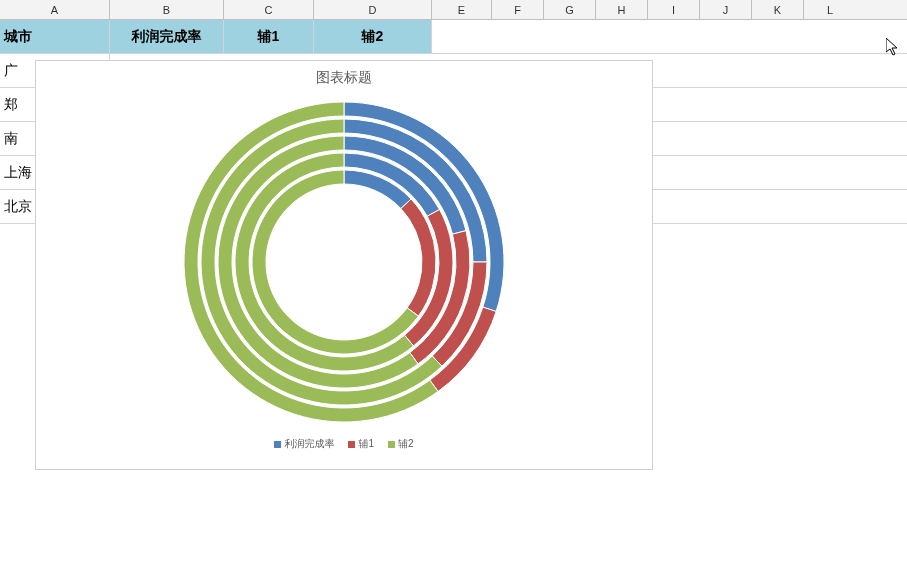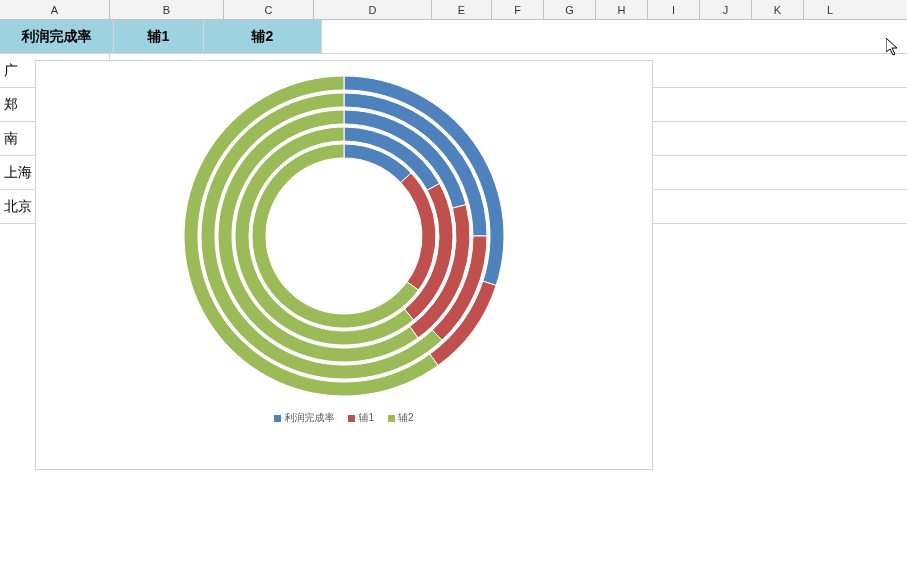--- a/index.html
+++ b/index.html
@@ -118,20 +118,21 @@
     <div class="col-header col-narrow">F</div>
     <div class="col-header col-narrow">G</div>
     <div class="col-header col-narrow">H</div>
     <div class="col-header col-narrow">I</div>
     <div class="col-header col-narrow">J</div>
     <div class="col-header col-narrow">K</div>
     <div class="col-header col-narrow">L</div>
   </div>
 
   <div class="data-row header-row">
+    <div class="data-cell col-A">城市</div>
     <div class="data-cell col-B hdr-center">利润完成率</div>
     <div class="data-cell col-C hdr-center">辅1</div>
     <div class="data-cell col-D hdr-center">辅2</div>
   </div>
 
   <div class="data-row">
     <div class="data-cell col-A">广</div>
   </div>
   <div class="data-row">
     <div class="data-cell col-A">郑</div>
@@ -141,20 +142,21 @@
   </div>
   <div class="data-row">
     <div class="data-cell col-A">上海</div>
   </div>
   <div class="data-row">
     <div class="data-cell col-A">北京</div>
   </div>
 </div>
 
 <div class="chart-container">
+  <div class="chart-title">图表标题</div>
   <div class="chart-svg-wrap">
     <svg id="donut-svg" width="340" height="340" viewBox="0 0 340 340">
         <path d="M 170 10 A 160 160 0 0 1 322.1690426072246 219.4427190999916 L 308.8542513790924 215.11648117874233 A 146 146 0 0 0 170 24 Z" fill="#4f81bd" stroke="#fff" stroke-width="1"></path>
         <path d="M 322.1690426072246 219.4427190999916 A 160 160 0 0 1 264.04564036679574 299.44271909999156 L 255.8166468347011 288.11648117874233 A 146 146 0 0 0 308.8542513790924 215.11648117874233 Z" fill="#c0504d" stroke="#fff" stroke-width="1"></path>
         <path d="M 264.04564036679574 299.44271909999156 A 160 160 0 1 1 169.99999999999997 10 L 169.99999999999997 24 A 146 146 0 1 0 255.8166468347011 288.11648117874233 Z" fill="#9bbb59" stroke="#fff" stroke-width="1"></path>
         <path d="M 170 27 A 143 143 0 0 1 313 170 L 299 170 A 129 129 0 0 0 170 41 Z" fill="#4f81bd" stroke="#fff" stroke-width="1"></path>
         <path d="M 313 170 A 143 143 0 0 1 267.89023614780245 274.24251372126184 L 258.30657666480084 264.0369529373621 A 129 129 0 0 0 299 170 Z" fill="#c0504d" stroke="#fff" stroke-width="1"></path>
         <path d="M 267.89023614780245 274.24251372126184 A 143 143 0 1 1 169.99999999999997 27 L 169.99999999999997 41 A 129 129 0 1 0 258.30657666480084 264.0369529373621 Z" fill="#9bbb59" stroke="#fff" stroke-width="1"></path>
         <path d="M 170 44 A 126 126 0 0 1 292.0414783022075 138.66507421722827 L 278.4813140464067 142.14673263753625 A 112 112 0 0 0 170 58 Z" fill="#4f81bd" stroke="#fff" stroke-width="1"></path>
         <path d="M 292.0414783022075 138.66507421722827 A 126 126 0 0 1 244.0609417888516 271.93614129124336 L 235.831948256757 260.60990336999413 A 112 112 0 0 0 278.4813140464067 142.14673263753625 Z" fill="#c0504d" stroke="#fff" stroke-width="1"></path>

